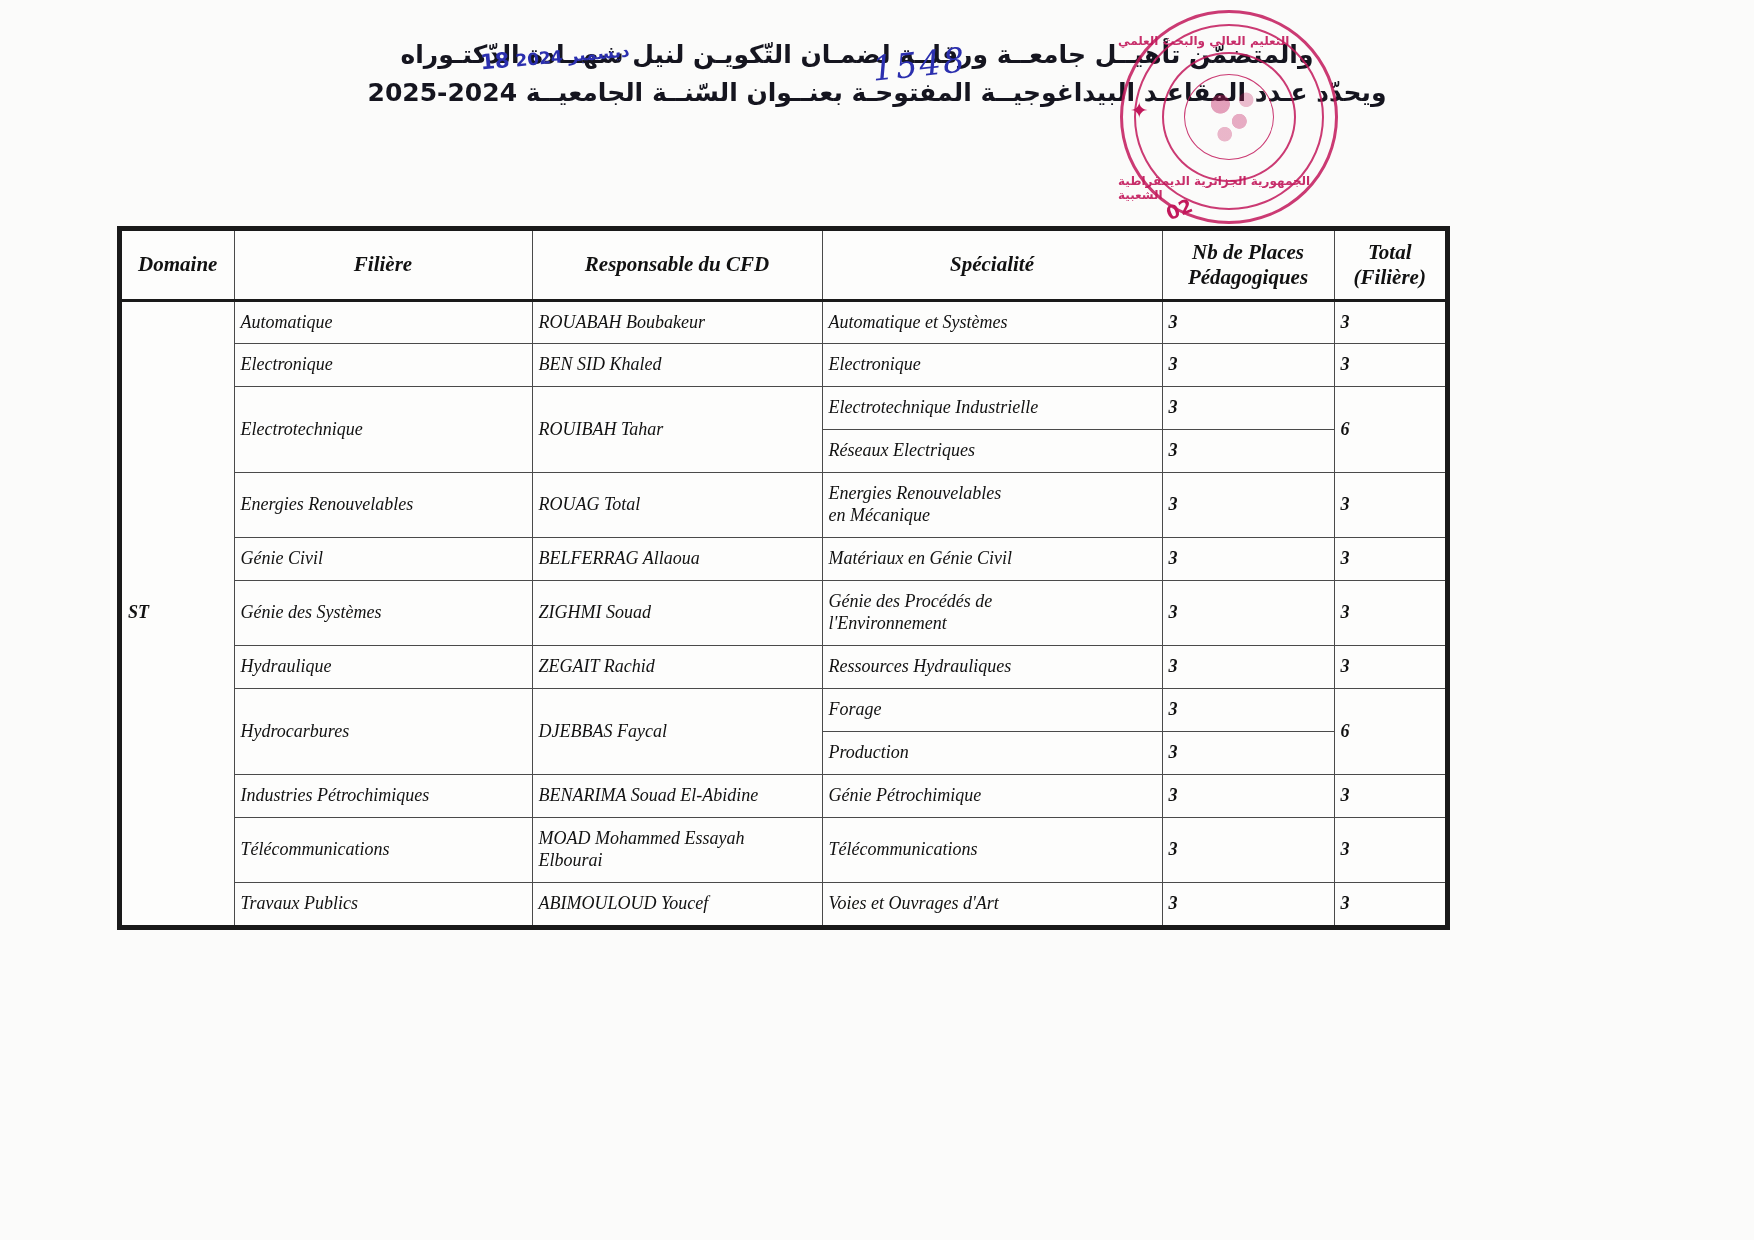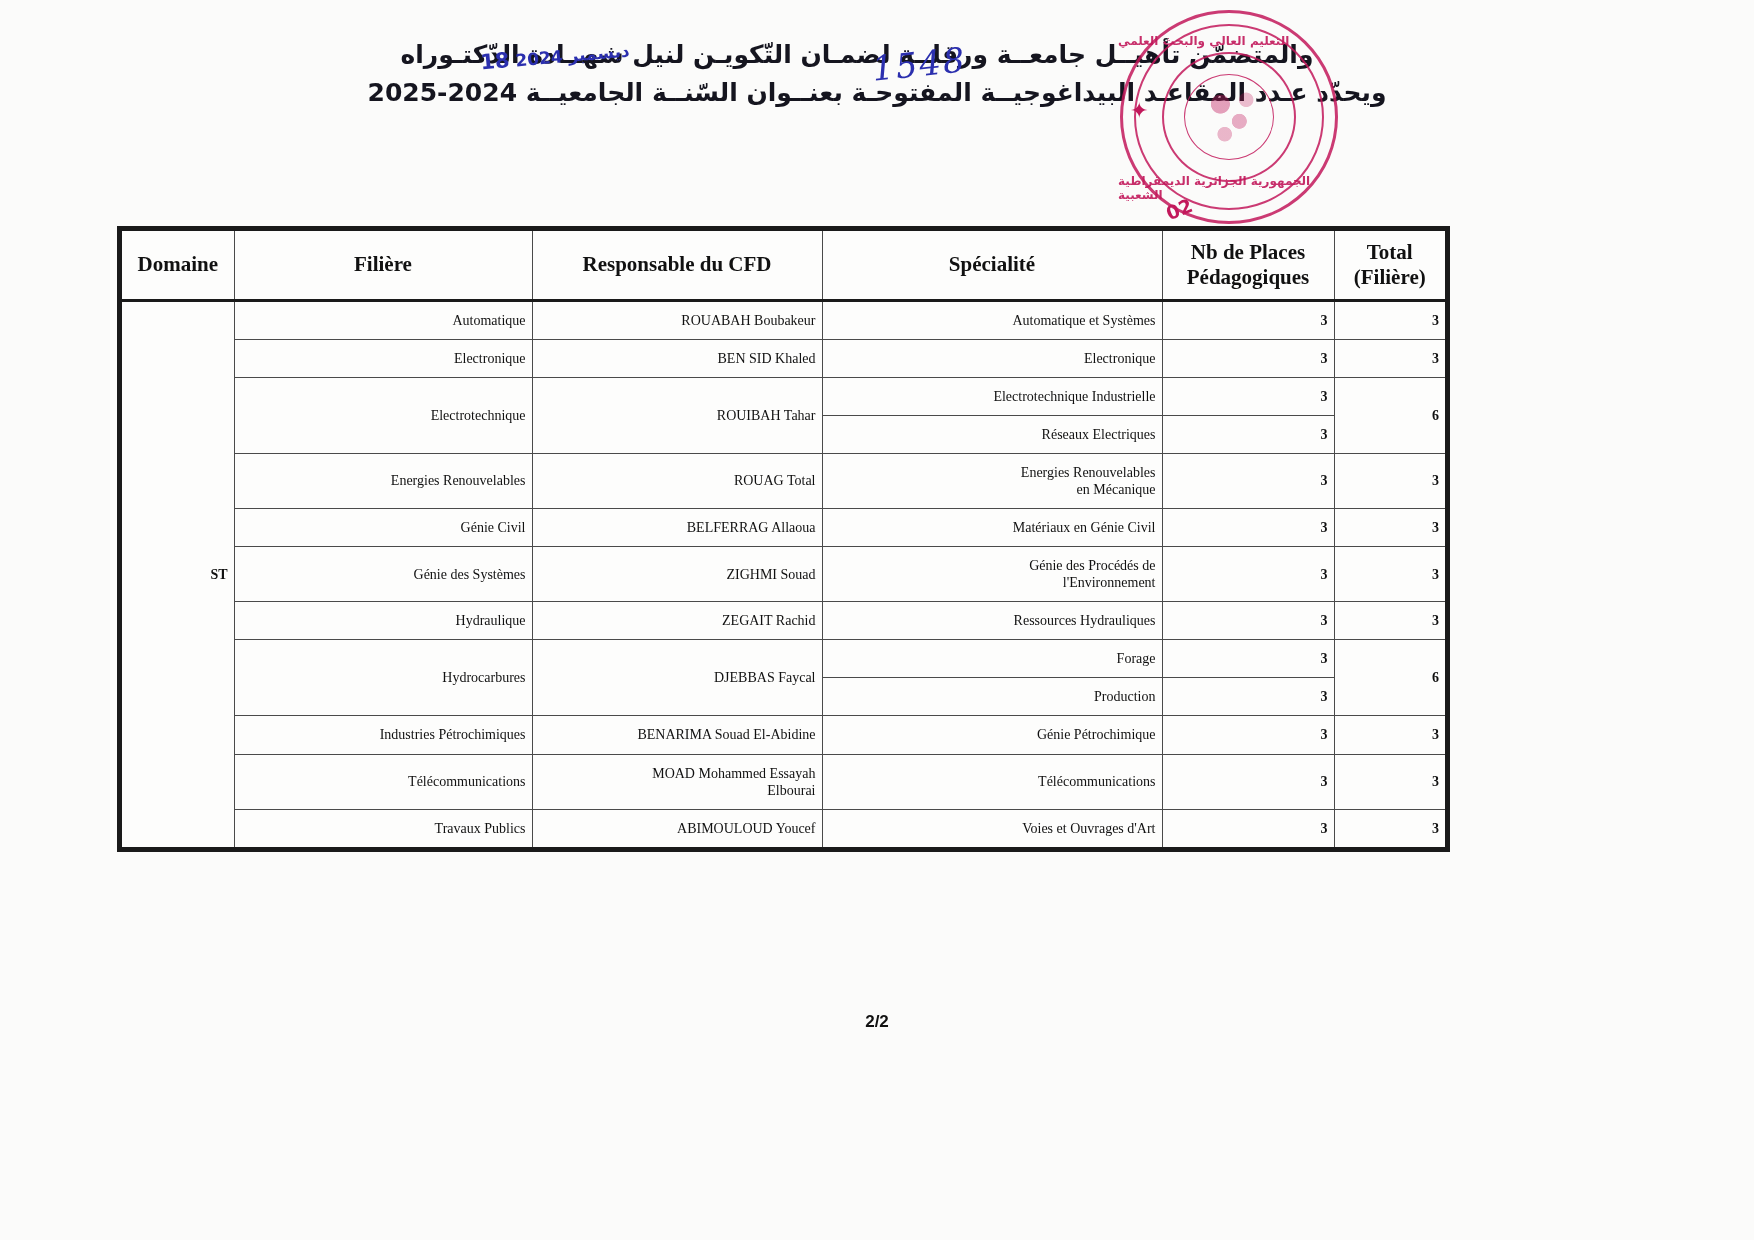--- a/index.html
+++ b/index.html
@@ -133,20 +133,21 @@
     font-size: 19px;
     transform: rotate(-22deg);
   }
 
   
   .table-wrap {
     position: absolute;
     left: 120px;
     top: 229px;
     width: 1325px;
+    font-style: italic;
   }
   table.grid {
     border-collapse: collapse;
     width: 100%;
     table-layout: fixed;
     background: #fdfdfc;
   }
   table.grid, table.grid th, table.grid td {
     border: 1px solid #4a4a4a;
   }
@@ -158,22 +159,22 @@
   table.grid th {
     font-weight: bold;
     font-size: 21px;
     text-align: center;
     padding: 9px 4px;
     line-height: 1.18;
     font-family: "Liberation Serif", serif;
     border-bottom: 3px solid #1a1a1a;
   }
   table.grid td {
-    text-align: right;
-    font-size: 14px;
+    text-align: left;
+    font-size: 18px;
     padding: 10px 6px;
     line-height: 1.22;
     font-family: "Liberation Serif", serif;
     vertical-align: middle;
   }
   td.domain-cell {
     font-weight: bold;
     font-size: 23px;
   }
   td.num-cell {
@@ -347,15 +348,14 @@
             <td rowspan="1">Travaux Publics</td>
             <td rowspan="1">ABIMOULOUD Youcef</td>
             <td>Voies et Ouvrages d'Art</td>
             <td class="num-cell">3</td>
             <td class="total-cell" rowspan="1">3</td>
           </tr>
         </tbody>
     </table>
   </div>
 
-  <div class="footer">2/2</div>
 
 </div>
 
 </body></html>

